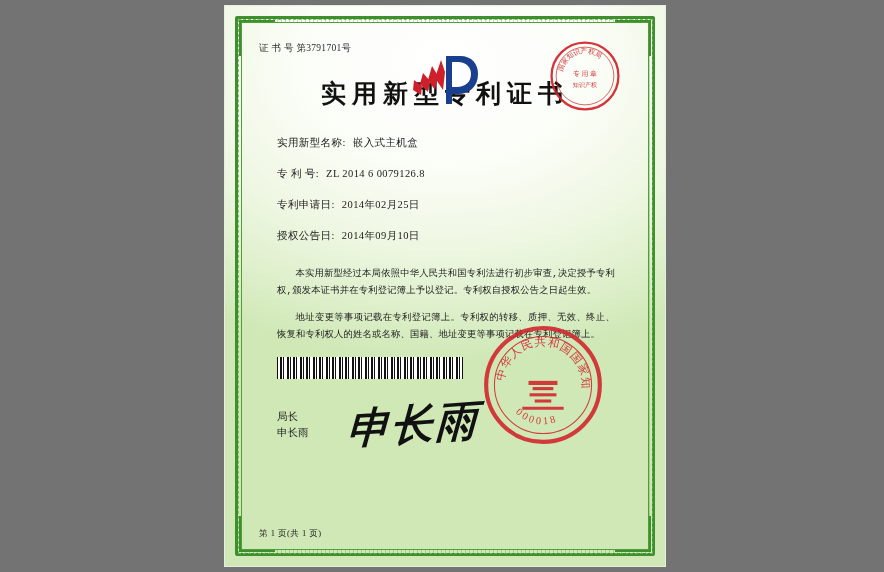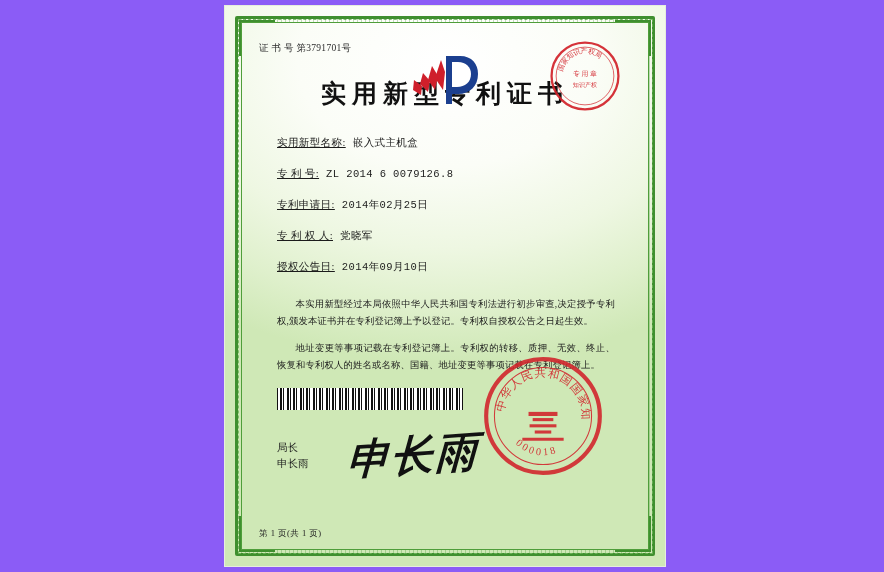--- a/index.html
+++ b/index.html
@@ -10,21 +10,21 @@
   body {
     width: 884px;
     height: 572px;
     font-family: "Liberation Serif", serif;
     overflow: hidden;
   }
   .page {
     position: relative;
     width: 884px;
     height: 572px;
-    background: #8b5cf6;
+    background: #737373;
   }
   
   .certificate {
     position: absolute;
     left: 225px;
     top: 6px;
     width: 440px;
     height: 560px;
     background:
       radial-gradient(ellipse 420px 300px at 50% 10%, #ffffff 0%, #fbfdf7 35%, #eef7e2 62%, #dff0cc 82%, #cfe8b6 100%);
@@ -140,32 +140,31 @@
   }
   .field {
     font-size: 10.5px;
     color: #1b1b1b;
     margin-bottom: 17px;
     letter-spacing: .4px;
     white-space: nowrap;
   }
   .field .label {
     display: inline-block;
-    text-decoration: underline;
   }
   .field .value {
     display: inline-block;
     margin-left: 4px;
-    font-family: Liberation Mono, monospace;
   }
 
   .paragraphs {
     margin-top: 22px;
     padding-left: 18px;
     padding-right: 16px;
+    font-family: Liberation Mono, monospace;
   }
   .para {
     font-size: 9.3px;
     line-height: 1.85;
     color: #1b1b1b;
     text-align: justify;
     text-indent: 2em;
     margin-bottom: 2px;
     letter-spacing: .2px;
   }
@@ -278,24 +277,20 @@
           <span class="label">实用新型名称:</span>
           <span class="value">嵌入式主机盒</span>
         </div>
         <div class="field">
           <span class="label">专 利 号:</span>
           <span class="value">ZL 2014 6 0079126.8</span>
         </div>
         <div class="field">
           <span class="label">专利申请日:</span>
           <span class="value">2014年02月25日</span>
-        </div>
-        <div class="field">
-          <span class="label">专 利 权 人:</span>
-          <span class="value">党晓军</span>
         </div>
         <div class="field">
           <span class="label">授权公告日:</span>
           <span class="value">2014年09月10日</span>
         </div>
       </div>
 
       <div class="paragraphs">
         <p class="para">本实用新型经过本局依照中华人民共和国专利法进行初步审查,决定授予专利权,颁发本证书并在专利登记簿上予以登记。专利权自授权公告之日起生效。</p>
         <p class="para">地址变更等事项记载在专利登记簿上。专利权的转移、质押、无效、终止、恢复和专利权人的姓名或名称、国籍、地址变更等事项记载在专利登记簿上。</p>

